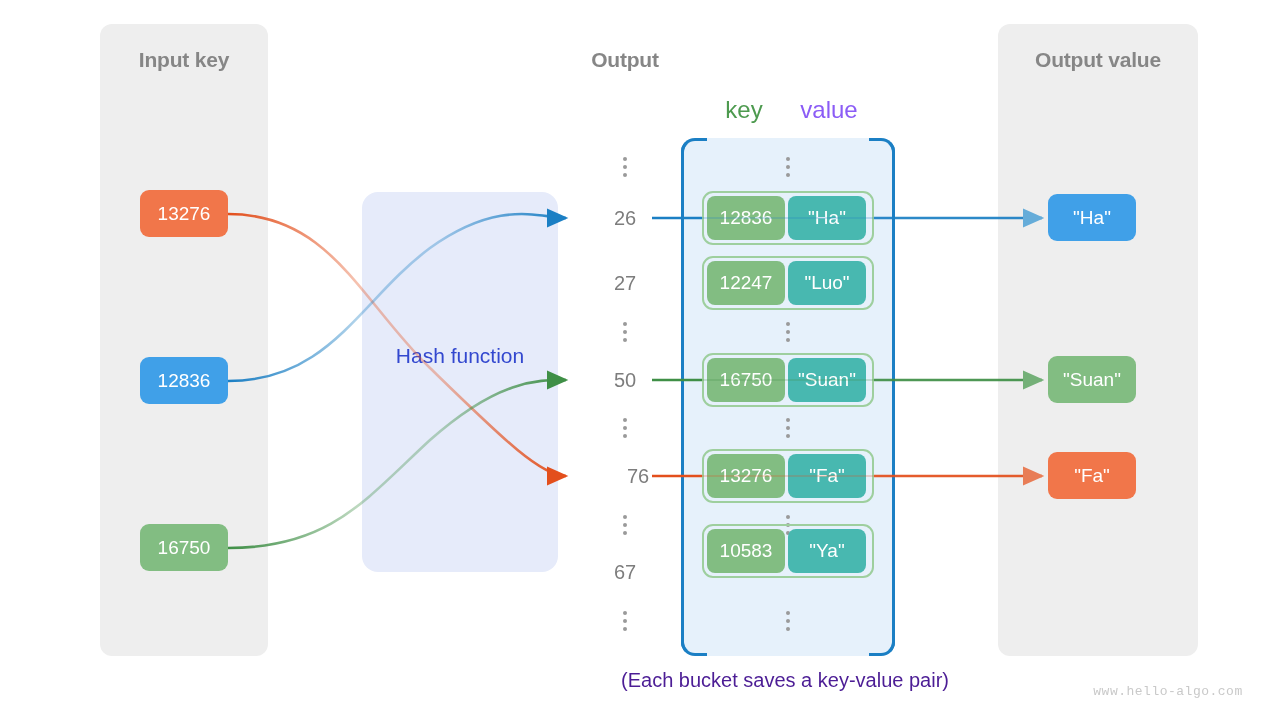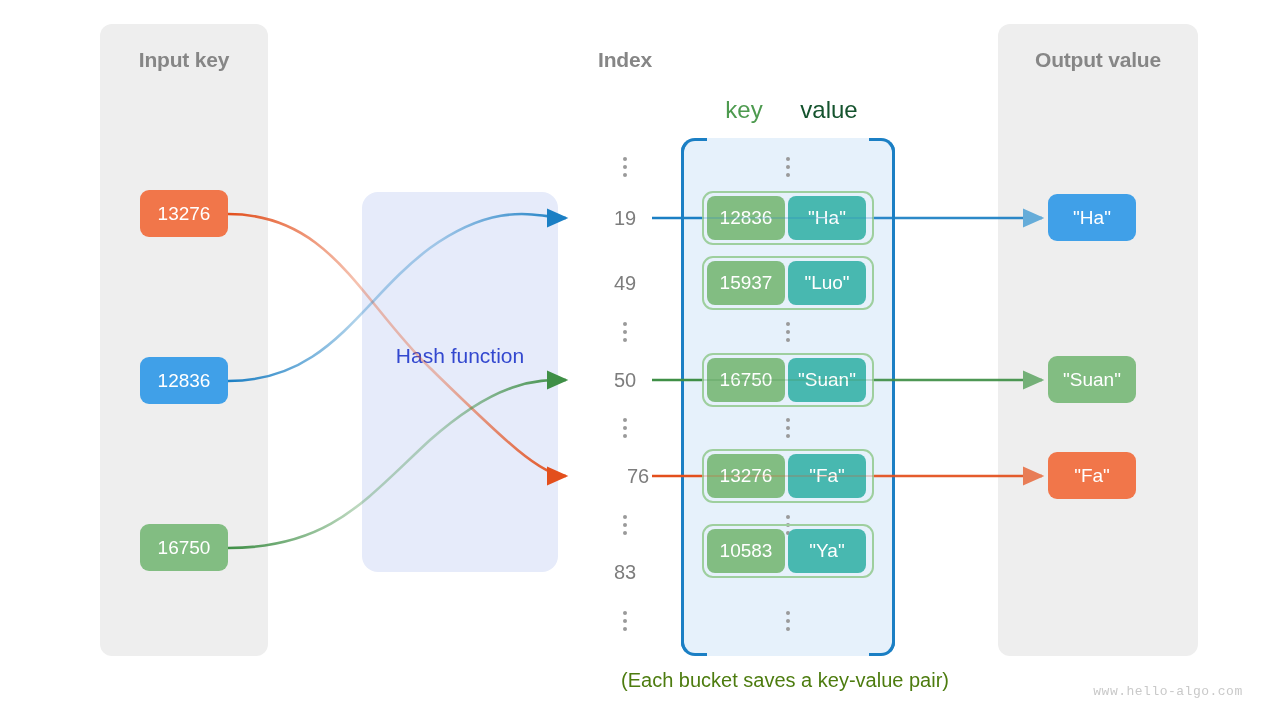--- a/index.html
+++ b/index.html
@@ -29,21 +29,21 @@
   }
   #title-input{left:100px;top:48px;width:168px;}
   #title-output{left:998px;top:48px;width:200px;}
   #title-index{left:570px;top:48px;width:110px;}
   #title-array{left:700px;top:48px;width:176px;}
 
   .col-sub{
     position:absolute;font-size:24px;white-space:nowrap;text-align:center;
   }
   #sub-key{left:705px;top:96px;width:78px;color:#4d9a4f;}
-  #sub-value{left:789px;top:96px;width:80px;color:#14532d;}
+  #sub-value{left:789px;top:96px;width:80px;color:#8b5cf6;}
 
   
   .pill{
     position:absolute;
     border-radius:9px;
     color:#ffffff;
     font-size:19px;
     display:flex;align-items:center;justify-content:center;
     white-space:nowrap;
     box-sizing:border-box;
@@ -125,78 +125,78 @@
 
   .dots-array{
     position:absolute;left:702px;width:172px;height:34px;
     display:flex;flex-direction:column;align-items:center;justify-content:center;gap:4px;
   }
   .dots-array i{display:block;width:4px;height:4px;border-radius:50%;background:#9a9a9a;}
 
   
   #caption{
     position:absolute;left:455px;top:669px;width:660px;
-    text-align:center;font-size:20px;color:#4d7c0f;white-space:nowrap;
+    text-align:center;font-size:20px;color:#4c1d95;white-space:nowrap;
   }
   #watermark{
     position:absolute;left:1078px;top:678px;width:180px;
     text-align:center;font-size:13px;color:#c9c9c9;
     font-family:"Liberation Mono","DejaVu Sans Mono",monospace;
     letter-spacing:0.5px;white-space:nowrap;margin-top:6px;
   }
 
   svg.overlay{position:absolute;left:0;top:0;width:1280px;height:720px;pointer-events:none;}
 </style>
 </head>
 <body>
 
 <div class="stage">
 
   <div class="panel" id="panel-input"></div>
   <div class="panel" id="panel-output"></div>
 
   <div class="panel-title" id="title-input">Input key</div>
-  <div class="panel-title" id="title-index">Index</div>
+  <div class="panel-title" id="title-index">Output</div>
   <div class="panel-title" id="title-output">Output value</div>
 
   <div class="col-sub" id="sub-key">key</div>
   <div class="col-sub" id="sub-value">value</div>
 
   <div class="pill pill-orange" id="in-13276">13276</div>
   <div class="pill pill-blue" id="in-12836">12836</div>
   <div class="pill pill-green" id="in-16750">16750</div>
 
   <div id="hashbox"></div>
   <div id="hash-label">Hash function</div>
 
   <div class="vdots" style="left:595px;top:150px;">
       <i></i>
       <i></i>
       <i></i>
     </div>
-  <div class="index-num" style="left:595px;top:207px;">19</div>
-  <div class="index-num" style="left:595px;top:272px;">49</div>
+  <div class="index-num" style="left:595px;top:207px;">26</div>
+  <div class="index-num" style="left:595px;top:272px;">27</div>
   <div class="vdots" style="left:595px;top:315px;">
       <i></i>
       <i></i>
       <i></i>
     </div>
   <div class="index-num" style="left:595px;top:369px;text-align:center;">50</div>
   <div class="vdots" style="left:595px;top:411px;">
       <i></i>
       <i></i>
       <i></i>
     </div>
   <div class="index-num" style="left:608px;top:465px;">76</div>
   <div class="vdots" style="left:595px;top:508px;">
       <i></i>
       <i></i>
       <i></i>
     </div>
-  <div class="index-num" style="left:595px;top:561px;">83</div>
+  <div class="index-num" style="left:595px;top:561px;">67</div>
   <div class="vdots" style="left:595px;top:604px;">
       <i></i>
       <i></i>
       <i></i>
     </div>
 
   <div id="array-box"></div>
   <div class="bracket-arc" id="arc-tl"></div>
   <div class="bracket-arc" id="arc-tr"></div>
   <div class="bracket-arc" id="arc-bl"></div>
@@ -207,21 +207,21 @@
       <i></i>
       <i></i>
     </div>
 
   <div class="bucket" style="top:191px;">
     <div class="cell cell-key">12836</div>
     <div class="cell cell-val">"Ha"</div>
   </div>
 
   <div class="bucket" style="top:256px;">
-    <div class="cell cell-key">15937</div>
+    <div class="cell cell-key">12247</div>
     <div class="cell cell-val">"Luo"</div>
   </div>
 
   <div class="dots-array" style="top:315px;">
       <i></i>
       <i></i>
       <i></i>
     </div>
 
   <div class="bucket" style="top:353px;">

